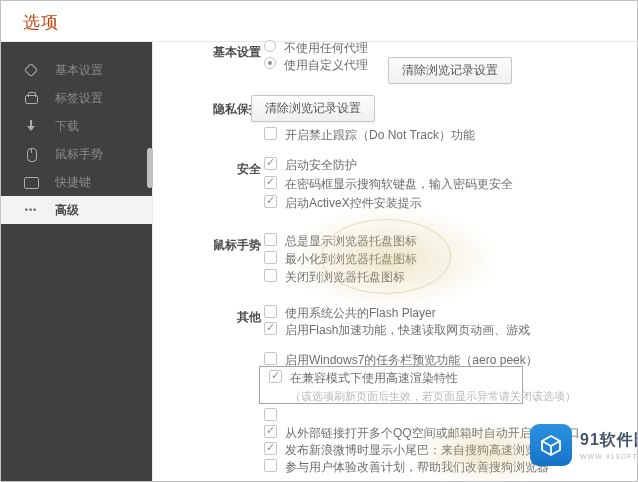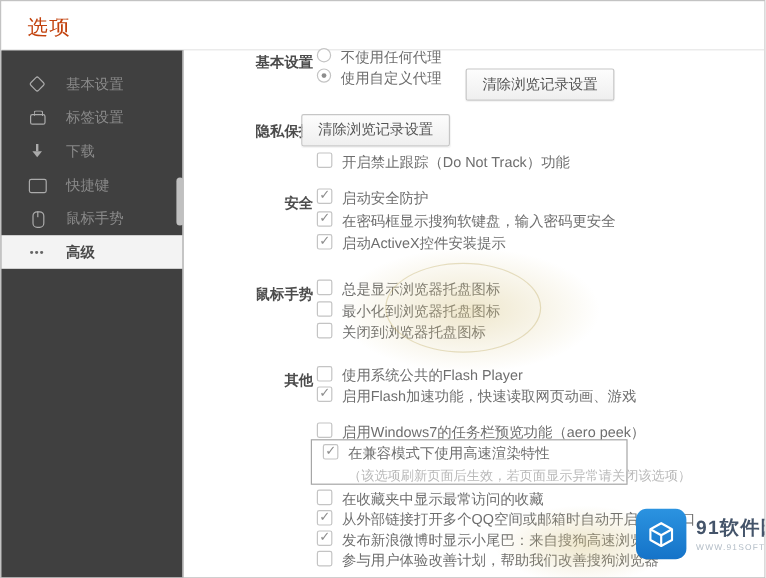--- a/index.html
+++ b/index.html
@@ -78,26 +78,26 @@
     </div>
     <div class="side-item">
       <span class="icn icn-tabs"></span>
       <span>标签设置</span>
     </div>
     <div class="side-item">
       <span class="icn icn-down"></span>
       <span>下载</span>
     </div>
     <div class="side-item">
+      <span class="icn icn-mouse"></span>
+      <span>鼠标手势</span>
+    </div>
+    <div class="side-item">
       <span class="icn icn-key"></span>
       <span>快捷键</span>
-    </div>
-    <div class="side-item">
-      <span class="icn icn-mouse"></span>
-      <span>鼠标手势</span>
     </div>
     <div class="side-item selected">
       <span class="icn icn-dots">•••</span>
       <span>高级</span>
     </div>
   </div>
   <div class="scroll-thumb"></div>
 
   <div class="sec-label" style="top:43px">基本设置</div>
   <div class="rows" style="top:39px">
@@ -175,21 +175,20 @@
     <div class="row">
       <span class="cb checked"></span>
       <span class="txt">在兼容模式下使用高速渲染特性</span>
     </div>
     <div class="note">（该选项刷新页面后生效，若页面显示异常请关闭该选项）</div>
   </div>
 
   <div class="rows" style="top:407px">
     <div class="row">
       <span class="cb"></span>
-      <span class="txt">在收藏夹中显示最常访问的收藏</span>
     </div>
     <div class="row">
       <span class="cb checked"></span>
       <span class="txt">从外部链接打开多个QQ空间或邮箱时自动开启小号窗口</span>
     </div>
     <div class="row">
       <span class="cb checked"></span>
       <span class="txt">发布新浪微博时显示小尾巴：来自搜狗高速浏览器</span>
     </div>
     <div class="row">

